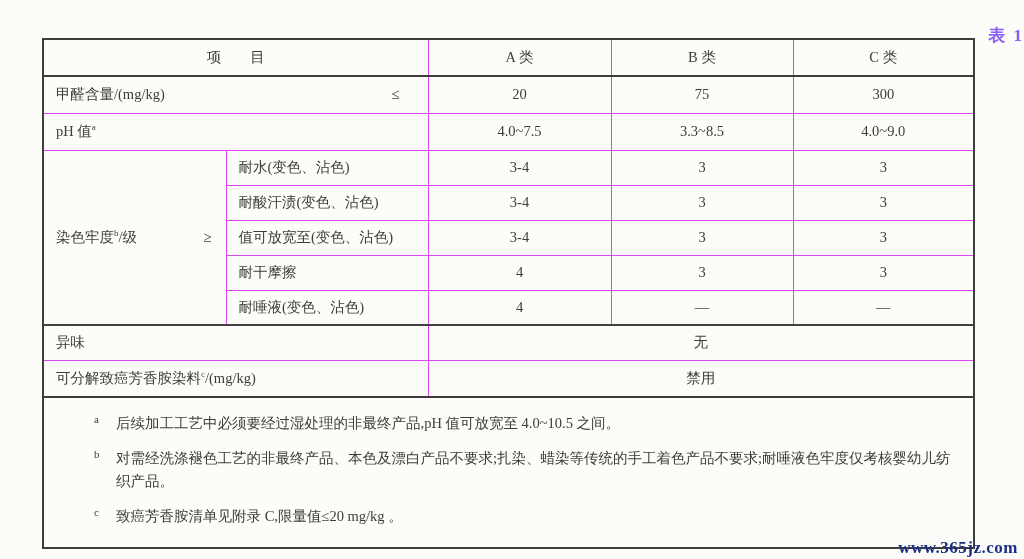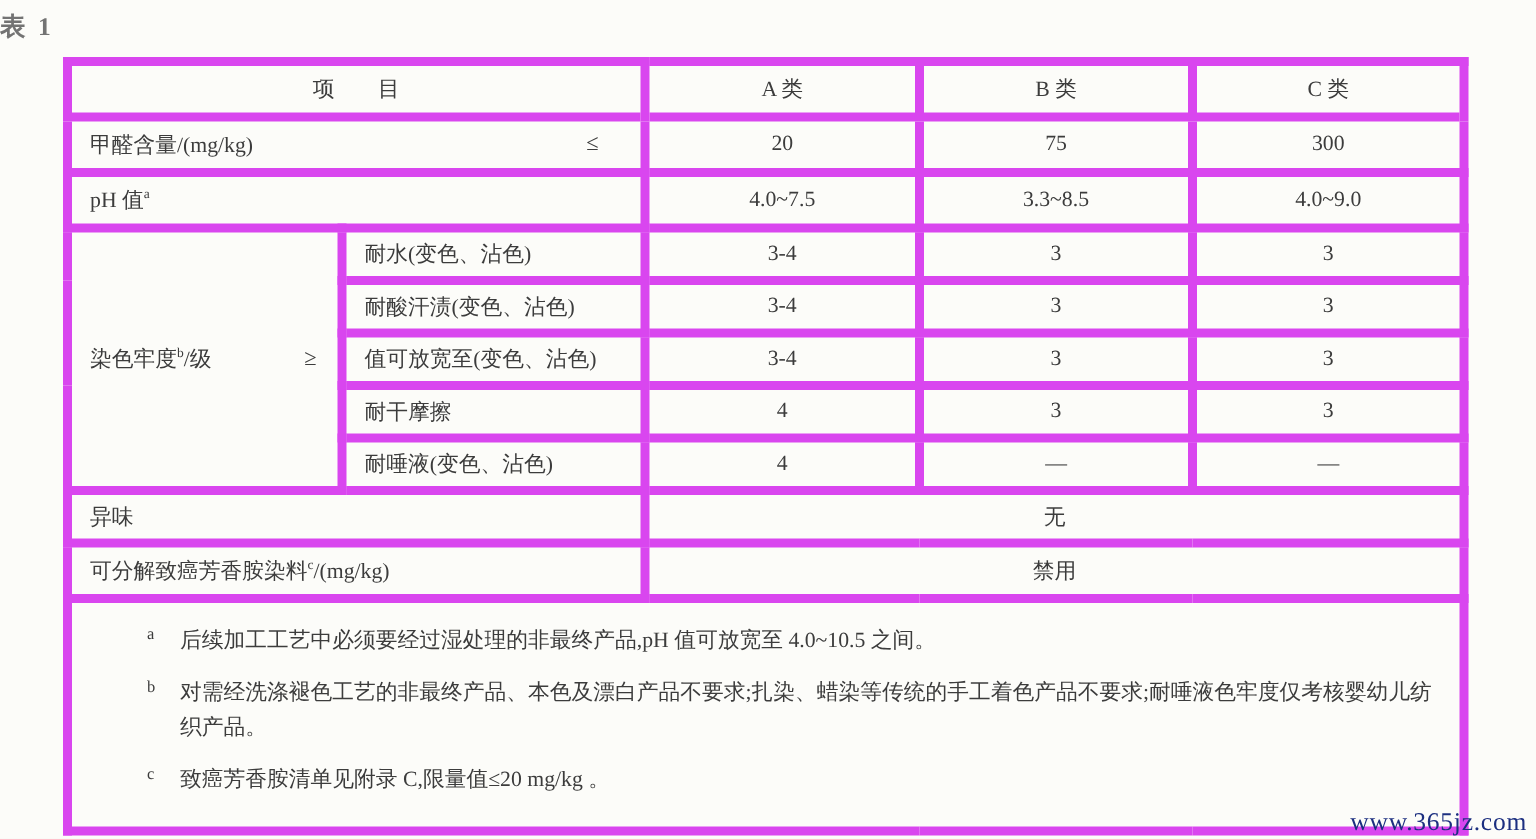--- a/index.html
+++ b/index.html
@@ -10,41 +10,41 @@
   }
   .page {
     position: relative;
     width: 1024px;
     height: 559px;
     background: #fcfcf9;
     overflow: hidden;
   }
   .title {
     position: absolute;
-    top: 6px;
+    top: 24px;
     left: 0;
     width: 100%;
-    text-align: left;
+    text-align: right;
     font-size: 17px;
     font-weight: bold;
-    color: #737373;
+    color: #8b5cf6;
     letter-spacing: 2px;
   }
   table.std-table {
     position: absolute;
     left: 42px;
     top: 38px;
     width: 931px;
     border-collapse: collapse;
     table-layout: fixed;
     font-size: 14.5px;
     color: #3c3c3c;
   }
   table.std-table td {
-    border: 6px solid #d946ef;
+    border: 1px solid #d946ef;
     padding: 2px 6px;
     vertical-align: middle;
   }
   table.std-table { border: 2px solid #3d3d3d; }
   tr.header-row td { border-bottom: 2px solid #3d3d3d; }
   tr.odor-row td { border-top: 2px solid #404040; }
   tr.footnote-row td { border-top: 2px solid #3d3d3d; }
   .c { text-align: center; }
   .lft { text-align: left; padding-left: 12px !important; }
   .r37 { height: 37px; }
@@ -82,21 +82,21 @@
     position: absolute;
     left: 6px;
     top: -1px;
     font-size: 11px;
   }
   .watermark {
     position: absolute;
     right: 6px;
     bottom: 1px;
     font-size: 17px;
-    font-weight: normal;
+    font-weight: bold;
     color: #1c2f80;
     font-family: "Liberation Serif", "DejaVu Serif", serif;
     letter-spacing: 0.5px;
     background: transparent;
   }
 </style>
 </head>
 <body>
 
 <div class="page">

